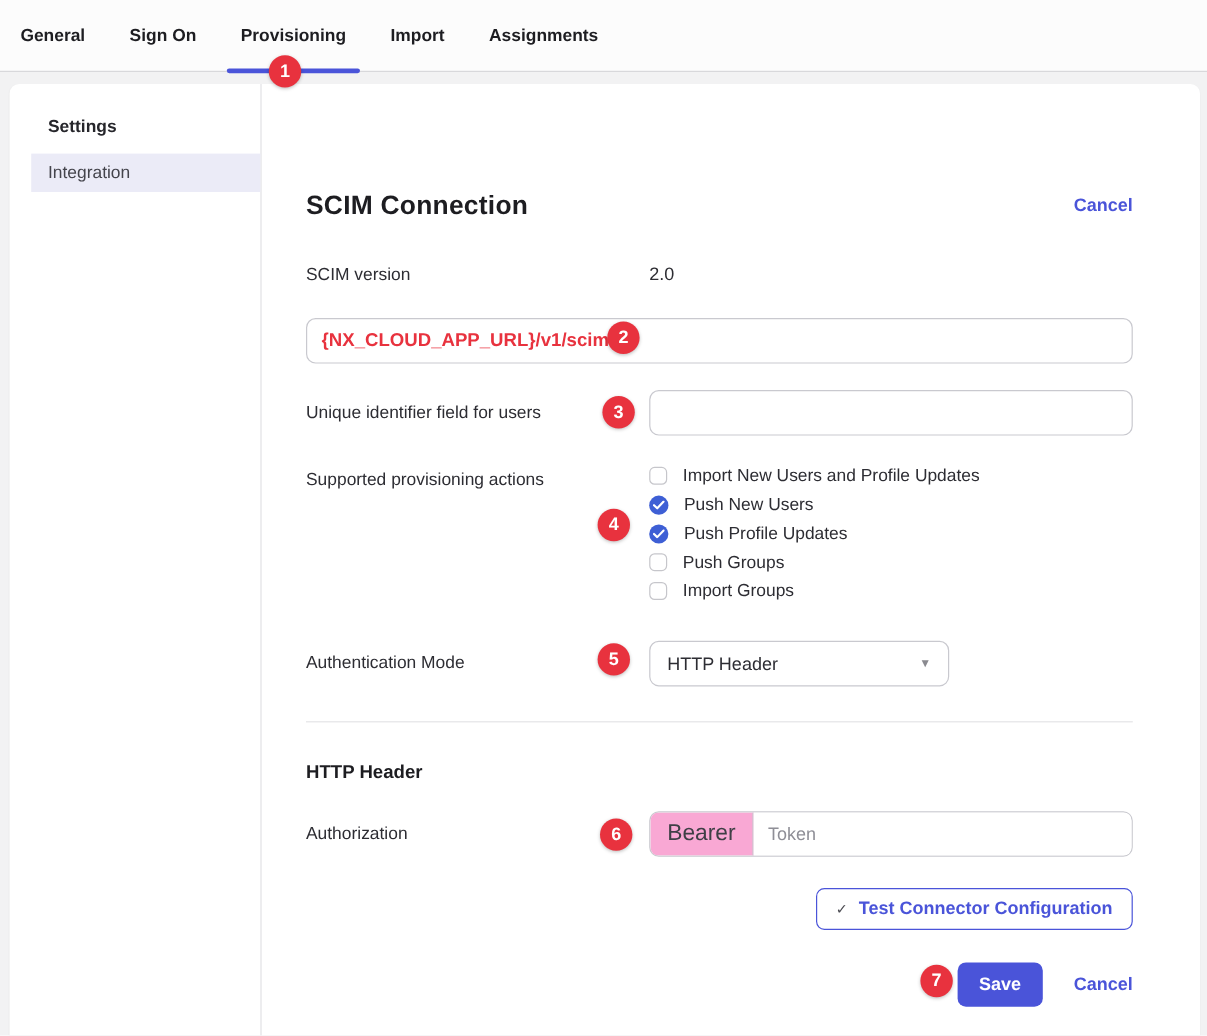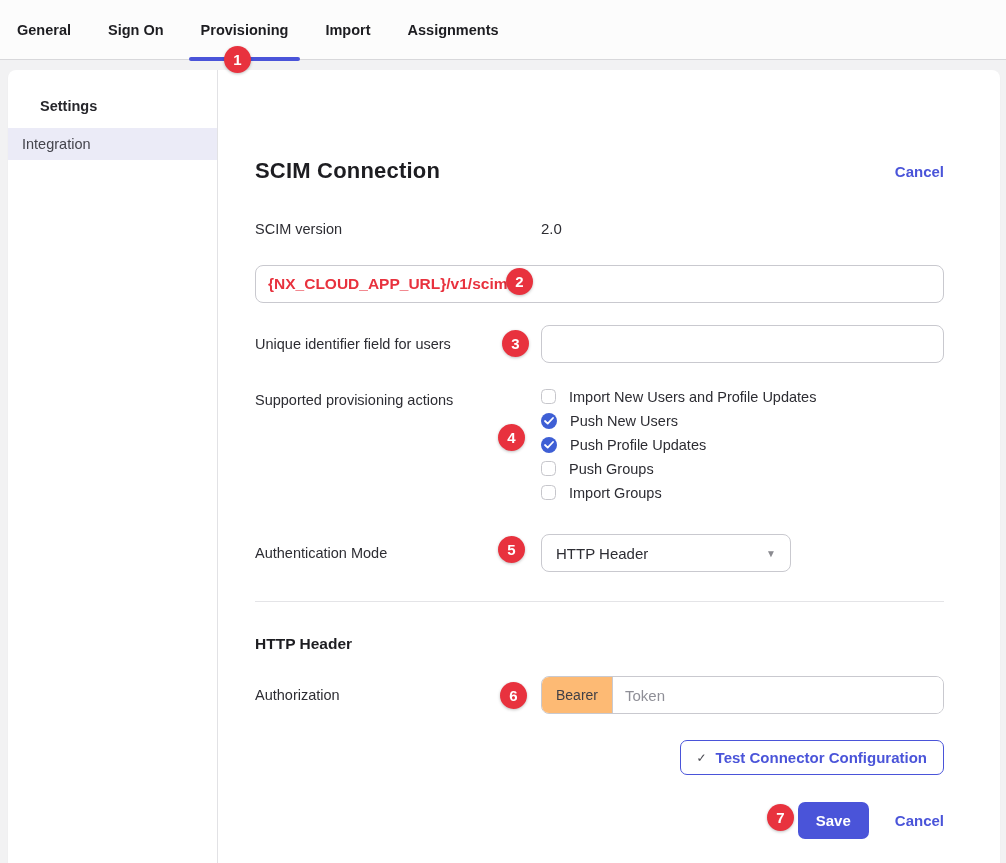--- a/index.html
+++ b/index.html
@@ -49,21 +49,21 @@
   
   .sidebar {
     width:210px; flex:0 0 210px;
     border-right:1px solid #e2e2e5;
     padding-top:28px;
   }
   .sidebar-section {
     margin-left:32px; font-size:14.5px; font-weight:700; color:#26262b;
   }
   .sidebar-item {
-    margin-top:14px; 
+    margin-top:14px; margin-left:18px;
     background:#ebebf7;
     padding:8px 0 8px 14px;
     font-size:14.5px; color:#44444c;
     cursor:pointer;
   }
   
   .main {
     flex:1; padding:0 56px 0 37px;
   }
   .form-header {
@@ -117,23 +117,23 @@
   .caret { font-size:10px; color:#8a8a90; }
   .divider { border:none; border-top:1px solid #e4e4e7; margin-top:29px; }
   .section-title { margin-top:33px; font-size:15.5px; font-weight:700; color:#1d1d21; }
   
   .input-group {
     display:flex; width:100%; height:38px;
     border:1px solid #c9c9cf; border-radius:8px;
     overflow:hidden; background:#fff;
   }
   .input-prefix {
-    background:#fdba74; border-right:1px solid #c9c9cf;
+    background:#f9a8d4; border-right:1px solid #c9c9cf;
     display:flex; align-items:center; padding:0 14px;
-    font-size:14px; color:#3f3f46;text-align:center;
+    font-size:19px; color:#3f3f46;text-align:center;
   }
   .input-group input {
     flex:1; border:none; outline:none; padding:0 12px;
     font-size:15px; color:#2d2d33;
     font-family:"Liberation Sans", sans-serif;
   }
   .input-group input::placeholder { color:#8f8f97; }
   
   .test-row { margin-top:26px; display:flex; justify-content:flex-end; }
   .test-btn {

